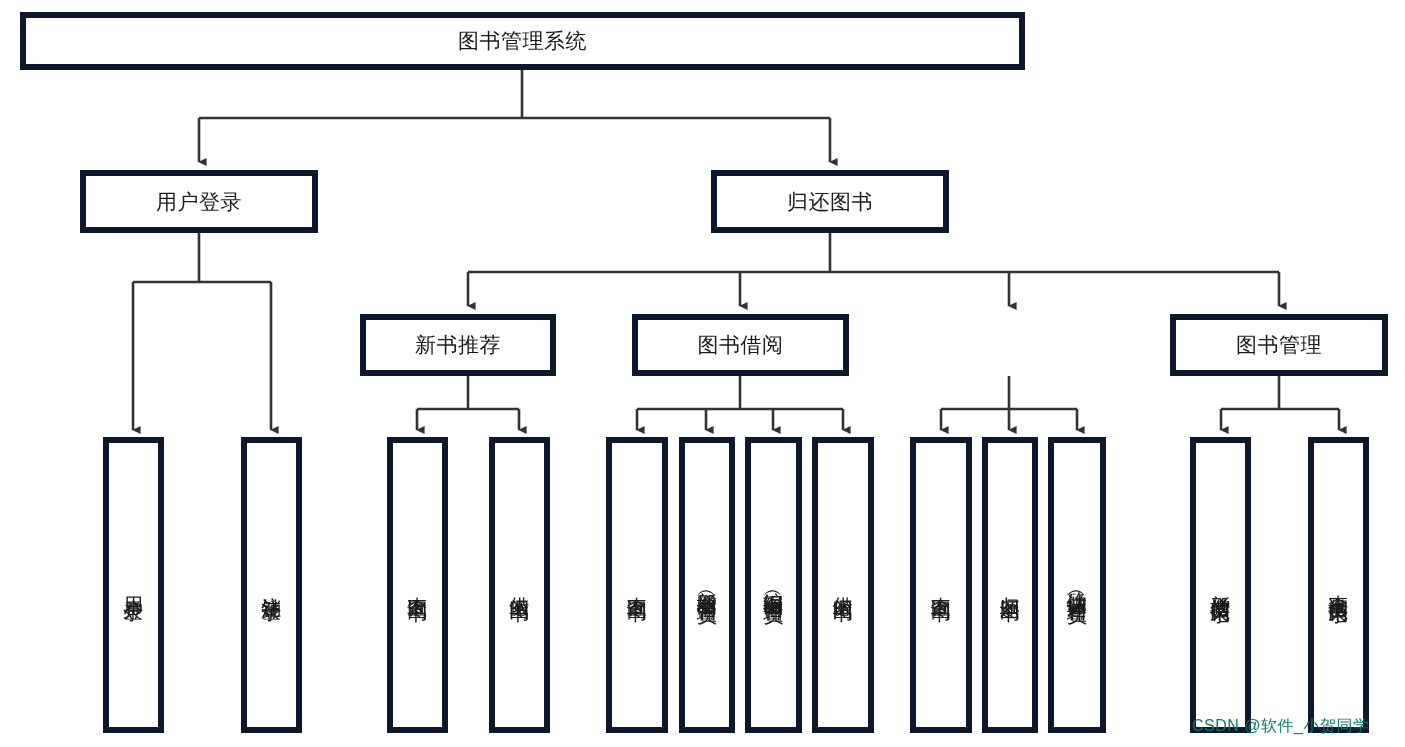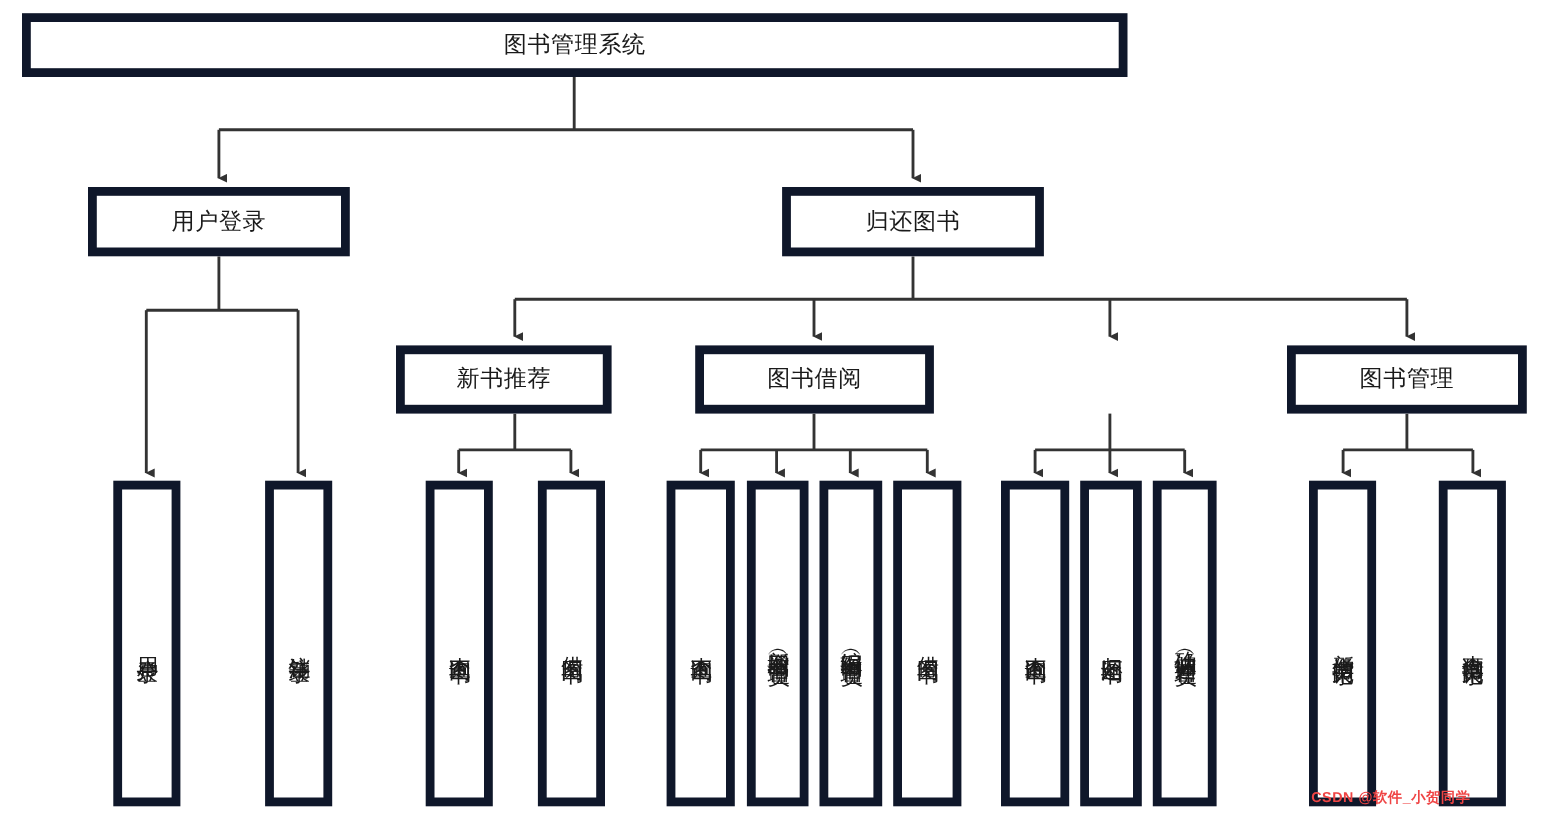--- a/index.html
+++ b/index.html
@@ -20,21 +20,21 @@
   #wires {
     position: absolute;
     left: 0;
     top: 0;
     width: 1405px;
     height: 747px;
   }
   .node {
     position: absolute;
     box-sizing: border-box;
-    border: 8px solid #0f172a;
+    border: 6px solid #0f172a;
     background: #ffffff;
     color: #1a1a1a;
     display: flex;
     align-items: center;
     justify-content: center;
     text-align: center;
   }
   .node.h {
     font-size: 21px;
     letter-spacing: 0.5px;
@@ -45,25 +45,24 @@
     line-height: 1.12;
   }
   .node.v .vtext {
     writing-mode: vertical-rl;
     text-orientation: upright;
     white-space: nowrap;
     letter-spacing: 2px;
   }
   .watermark {
     position: absolute;
-    color: #ef4444;
-    font-size: 13px;
+    color: #0f766e;
+    font-size: 16px;
     white-space: nowrap;
     letter-spacing: 0.5px;
-    font-weight: bold;
   }
 </style>
 </head>
 <body>
 
 <div id="canvas">
 
   <svg id="wires" viewBox="0 0 1405 747" xmlns="http://www.w3.org/2000/svg">
     <defs>
       <marker id="arrowhead" markerWidth="9" markerHeight="9" refX="4.2" refY="7.6" orient="auto" markerUnits="userSpaceOnUse">

